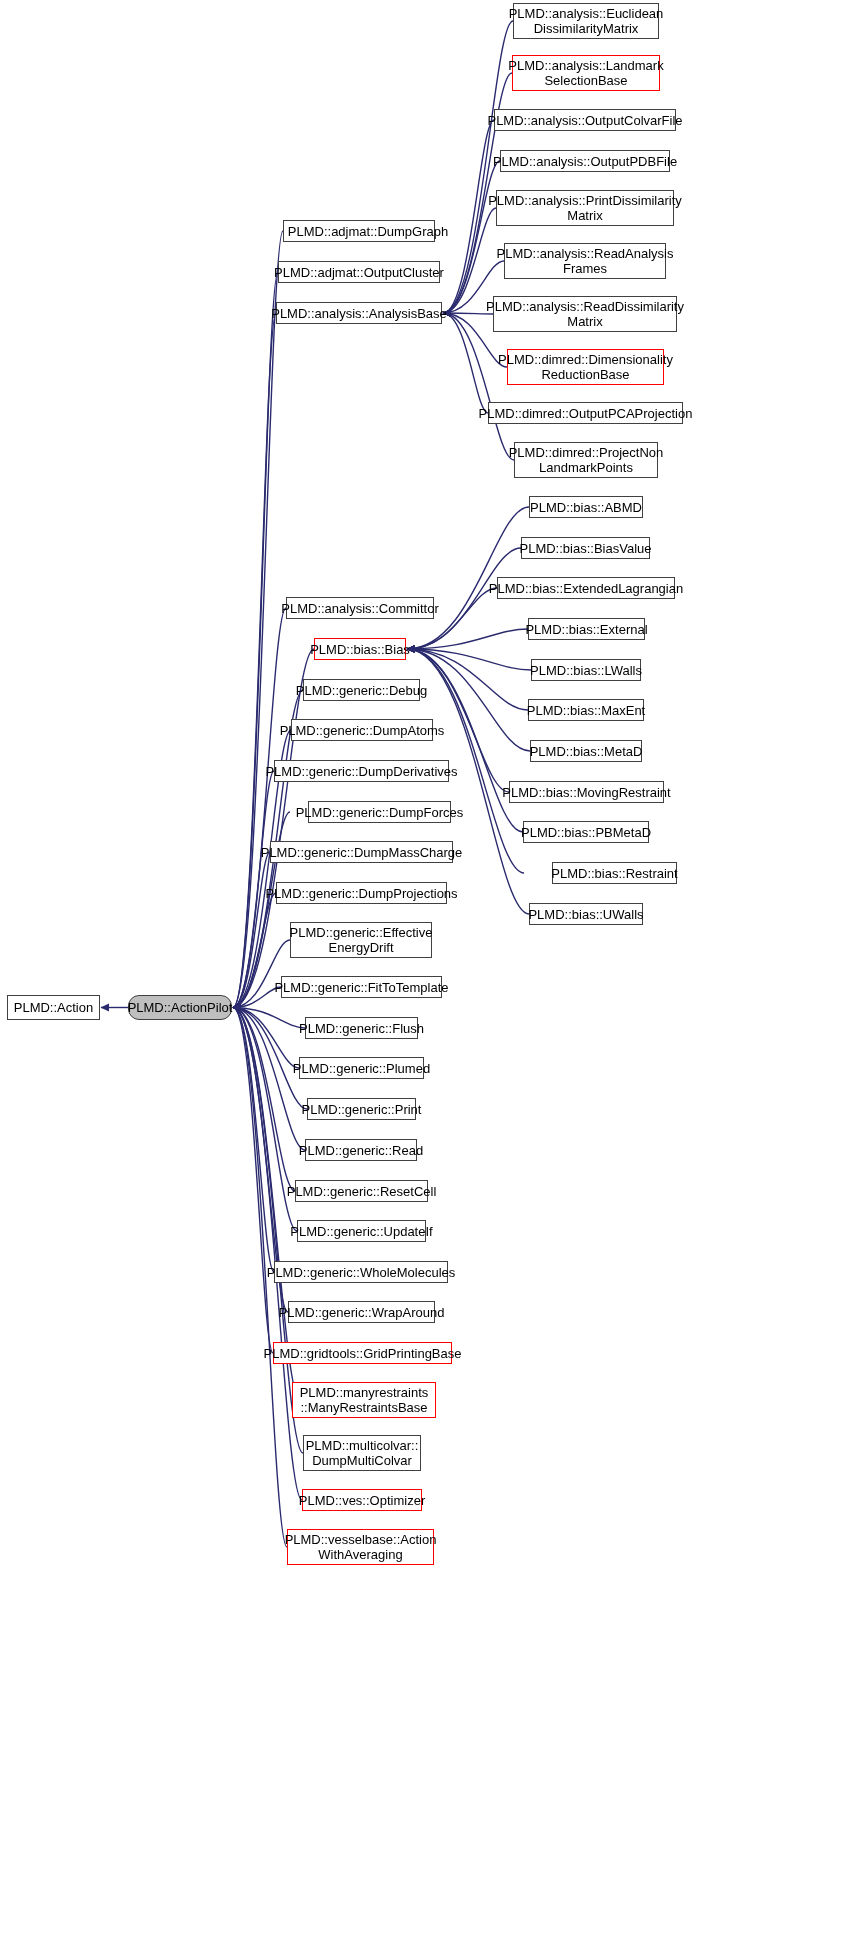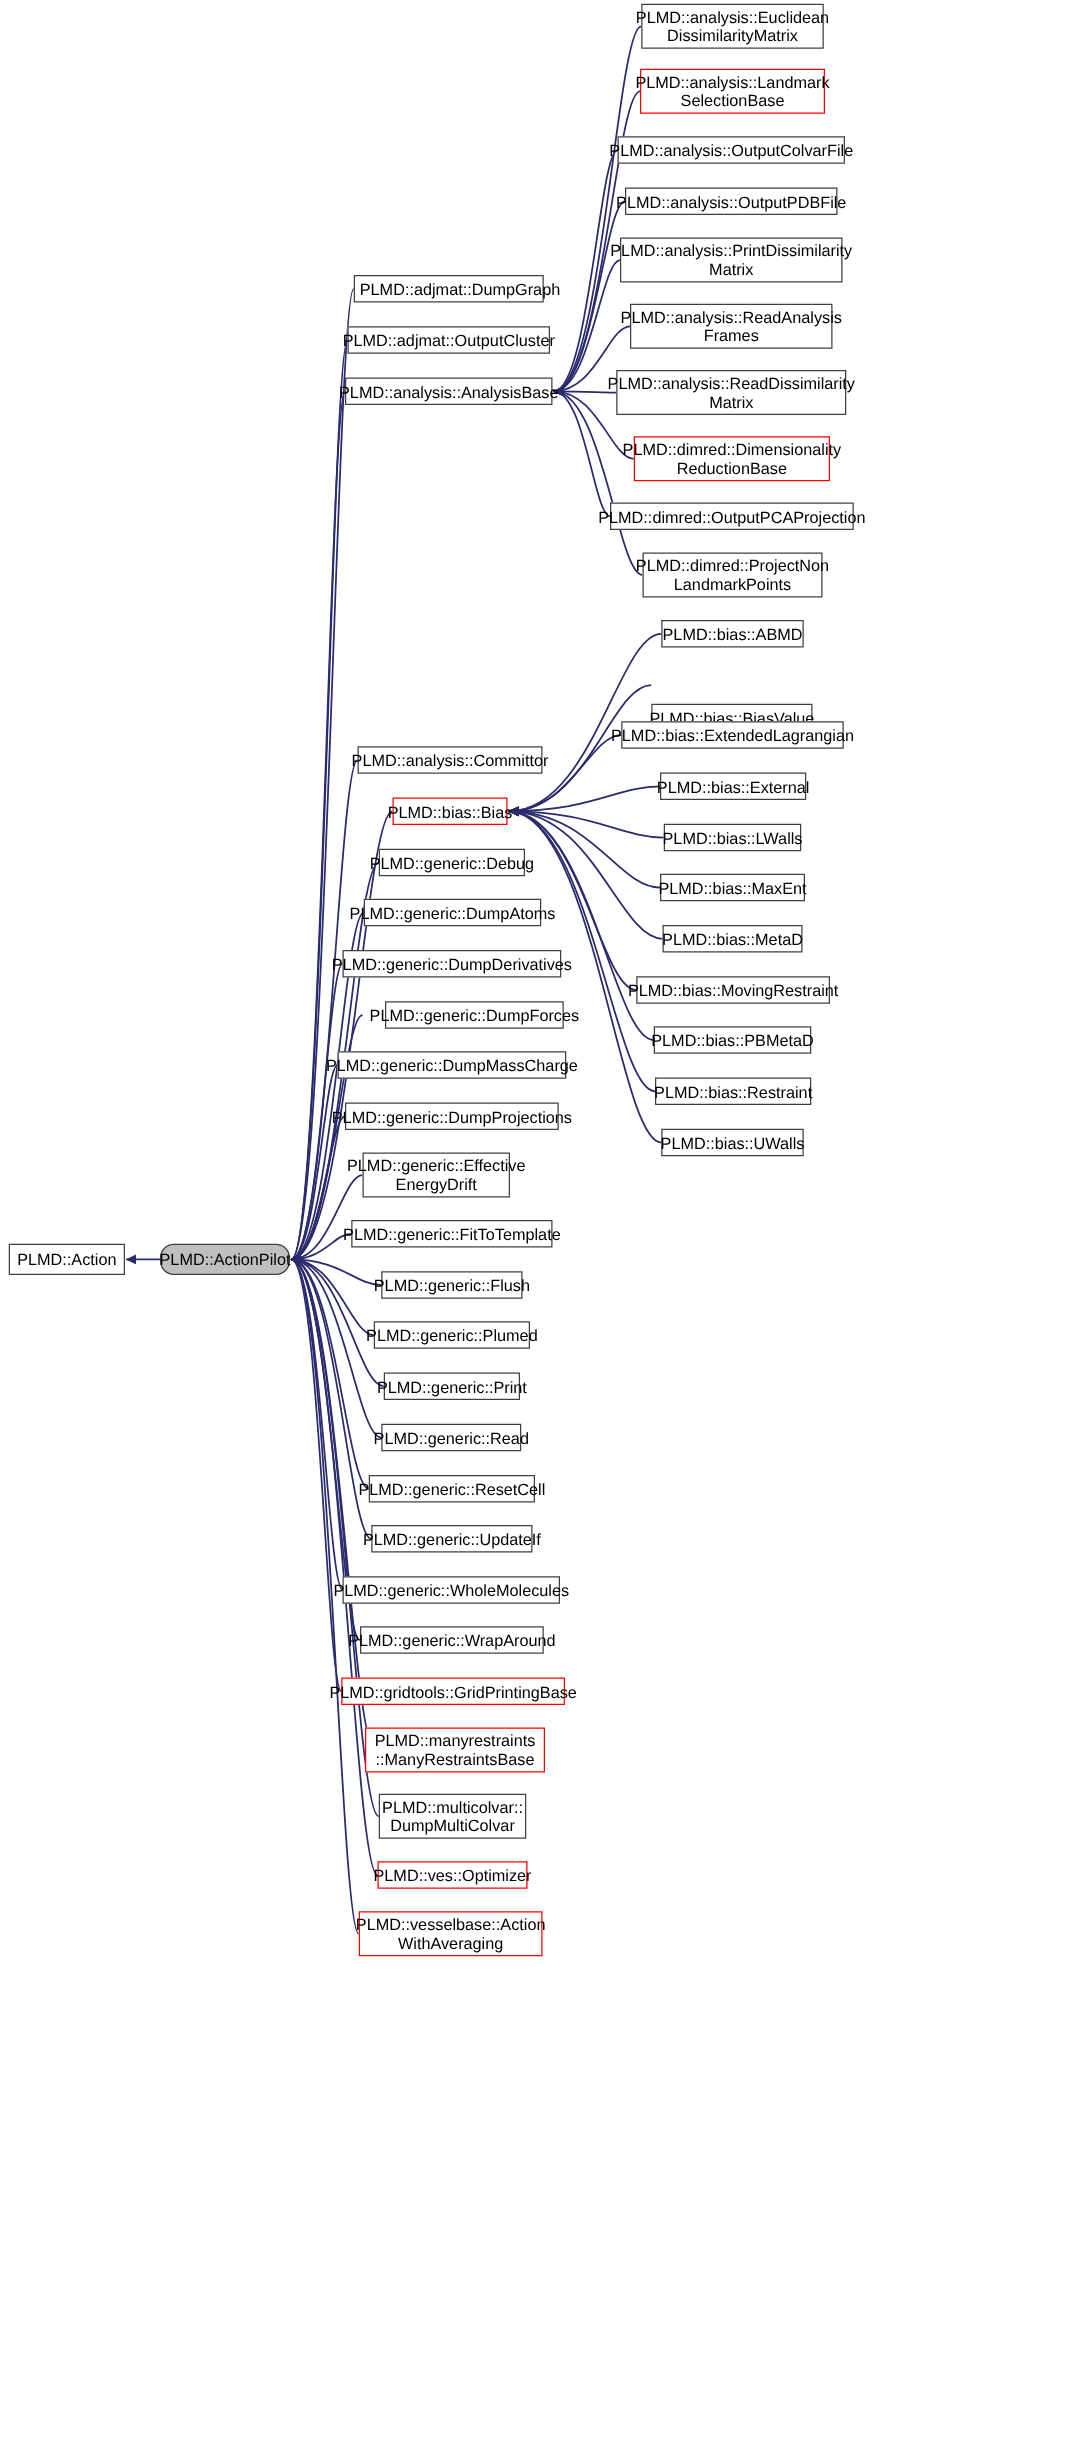--- a/index.html
+++ b/index.html
@@ -124,42 +124,42 @@
       <div class="node" style="left: 504px; top: 243px; width: 162px; height: 36px;">PLMD::analysis::ReadAnalysis
 Frames</div>
       <div class="node" style="left: 493px; top: 296px; width: 184px; height: 36px;">PLMD::analysis::ReadDissimilarity
 Matrix</div>
       <div class="node red" style="left: 507px; top: 349px; width: 157px; height: 36px;">PLMD::dimred::Dimensionality
 ReductionBase</div>
       <div class="node" style="left: 488px; top: 402px; width: 195px; height: 22px;">PLMD::dimred::OutputPCAProjection</div>
       <div class="node" style="left: 514px; top: 442px; width: 144px; height: 36px;">PLMD::dimred::ProjectNon
 LandmarkPoints</div>
       <div class="node" style="left: 529px; top: 496px; width: 114px; height: 22px;">PLMD::bias::ABMD</div>
-      <div class="node" style="left: 521px; top: 537px; width: 129px; height: 22px; margin-top: 26px;">PLMD::bias::BiasValue</div>
+      <div class="node" style="left: 521px; top: 537px; width: 129px; height: 22px;">PLMD::bias::BiasValue</div>
       <div class="node" style="left: 497px; top: 577px; width: 178px; height: 22px;">PLMD::bias::ExtendedLagrangian</div>
       <div class="node" style="left: 528px; top: 618px; width: 117px; height: 22px;">PLMD::bias::External</div>
       <div class="node" style="left: 531px; top: 659px; width: 110px; height: 22px;">PLMD::bias::LWalls</div>
       <div class="node" style="left: 528px; top: 699px; width: 116px; height: 22px;">PLMD::bias::MaxEnt</div>
       <div class="node" style="left: 530px; top: 740px; width: 112px; height: 22px;">PLMD::bias::MetaD</div>
       <div class="node" style="left: 509px; top: 781px; width: 155px; height: 22px;">PLMD::bias::MovingRestraint</div>
       <div class="node" style="left: 523px; top: 821px; width: 126px; height: 22px;">PLMD::bias::PBMetaD</div>
-      <div class="node" style="left: 524px; top: 862px; width: 125px; height: 22px;">PLMD::bias::Restraint</div>
+      <div class="node" style="left: 552px; top: 862px; width: 125px; height: 22px;">PLMD::bias::Restraint</div>
       <div class="node" style="left: 529px; top: 903px; width: 114px; height: 22px;">PLMD::bias::UWalls</div>
       <div class="node" style="left: 283px; top: 220px; width: 152px; height: 22px; padding-left: 22px;">PLMD::adjmat::DumpGraph</div>
       <div class="node" style="left: 278px; top: 261px; width: 162px; height: 22px;">PLMD::adjmat::OutputCluster</div>
       <div class="node" style="left: 276px; top: 302px; width: 166px; height: 22px;">PLMD::analysis::AnalysisBase</div>
       <div class="node" style="left: 286px; top: 597px; width: 148px; height: 22px;">PLMD::analysis::Committor</div>
       <div class="node red" style="left: 314px; top: 638px; width: 92px; height: 22px;">PLMD::bias::Bias</div>
       <div class="node" style="left: 303px; top: 679px; width: 117px; height: 22px;">PLMD::generic::Debug</div>
       <div class="node" style="left: 291px; top: 719px; width: 142px; height: 22px;">PLMD::generic::DumpAtoms</div>
       <div class="node" style="left: 274px; top: 760px; width: 175px; height: 22px;">PLMD::generic::DumpDerivatives</div>
       <div class="node" style="left: 308px; top: 801px; width: 143px; height: 22px;">PLMD::generic::DumpForces</div>
       <div class="node" style="left: 270px; top: 841px; width: 183px; height: 22px;">PLMD::generic::DumpMassCharge</div>
       <div class="node" style="left: 276px; top: 882px; width: 171px; height: 22px;">PLMD::generic::DumpProjections</div>
-      <div class="node" style="left: 290px; top: 922px; width: 118px; height: 36px;">PLMD::generic::Effective
+      <div class="node" style="left: 290px; top: 922px; width: 142px; height: 36px;">PLMD::generic::Effective
 EnergyDrift</div>
       <div class="node" style="left: 281px; top: 976px; width: 161px; height: 22px;">PLMD::generic::FitToTemplate</div>
       <div class="node" style="left: 305px; top: 1017px; width: 113px; height: 22px;">PLMD::generic::Flush</div>
       <div class="node" style="left: 299px; top: 1057px; width: 125px; height: 22px;">PLMD::generic::Plumed</div>
       <div class="node" style="left: 307px; top: 1098px; width: 109px; height: 22px;">PLMD::generic::Print</div>
       <div class="node" style="left: 305px; top: 1139px; width: 112px; height: 22px;">PLMD::generic::Read</div>
       <div class="node" style="left: 295px; top: 1180px; width: 133px; height: 22px;">PLMD::generic::ResetCell</div>
       <div class="node" style="left: 297px; top: 1220px; width: 129px; height: 22px;">PLMD::generic::UpdateIf</div>
       <div class="node" style="left: 274px; top: 1261px; width: 174px; height: 22px;">PLMD::generic::WholeMolecules</div>
       <div class="node" style="left: 288px; top: 1301px; width: 147px; height: 22px;">PLMD::generic::WrapAround</div>

